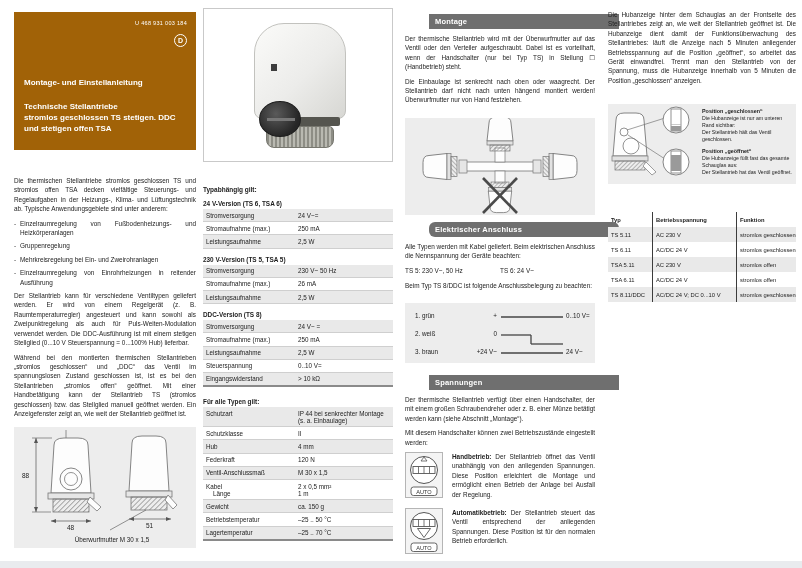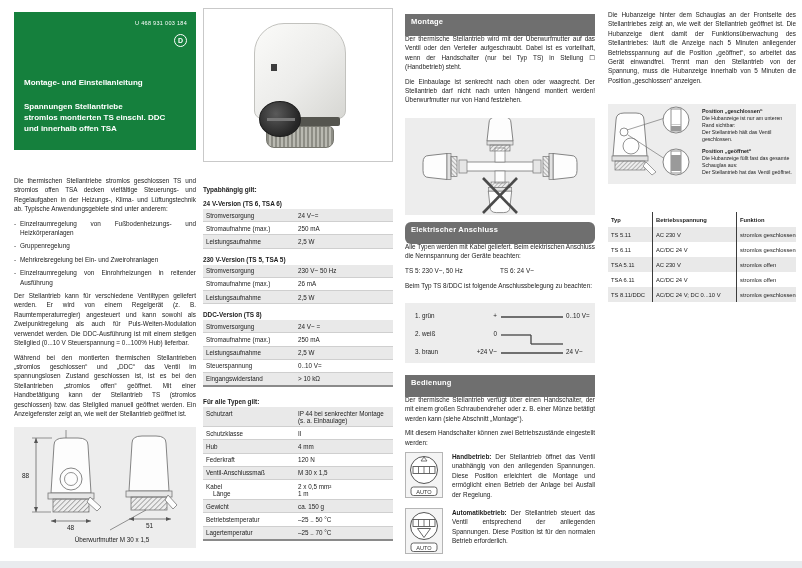--- a/index.html
+++ b/index.html
@@ -1,28 +1,28 @@
 <!DOCTYPE html>
 <html><head>
 <meta charset="utf-8">
 <style>
   * { margin:0; padding:0; box-sizing:border-box; }
   html,body { background:#fff; }
   body { font-family:"Liberation Sans", sans-serif; color:#1c1c1c; }
   .page { position:relative; width:802px; height:568px; background:#ffffff; overflow:hidden; }
 
   
-  .bar { background:#6f6f6f; color:#fff; font-weight:bold; font-size:7.5px; height:22px; line-height:15px; padding:0 6px; letter-spacing:.2px; }
+  .bar { background:#6f6f6f; color:#fff; font-weight:bold; font-size:7.5px; height:15px; line-height:15px; padding:0 6px; letter-spacing:.2px;margin-left:24px; }
   .body-text { font-size:6.4px; line-height:1.47; text-align:justify; }
   .body-text p { margin:0 0 5px 0; }
   .b { font-weight:bold; }
   .pre { white-space:pre-line; }
 
   
-  .hdr-block { position:absolute; left:14px; top:12px; width:182px; height:138px; background:#15803d; }
+  .hdr-block { position:absolute; left:14px; top:12px; width:182px; height:138px; background:#a16207; }
   .doc-num { position:absolute; top:8px; right:9px; font-size:5.5px; color:#fff; letter-spacing:.3px; }
   .d-mark { position:absolute; top:22px; right:9px; width:13px; height:13px; border:1px solid #fff; border-radius:50%; color:#fff; font-size:7px; font-weight:bold; text-align:center; line-height:11px; }
   .hdr-sub { position:absolute; top:66px; left:10px; right:8px; font-size:8px; font-weight:bold; color:#fff; }
   .hdr-title { position:absolute; top:90px; left:10px; right:6px; font-size:8px; font-weight:bold; color:#fff; line-height:1.35; }
 
   .anw-bar { position:absolute; left:14px; top:156px; width:182px; }
   .anw-body { position:absolute; left:14px; top:176px; width:182px; }
   .bullet-row { display:flex; margin:0 0 4px 0; }
   .bullet-row .bmark { width:6px; flex:none; }
   .bullet-row .btxt { flex:1; text-align:justify; }
@@ -98,23 +98,23 @@
 </head>
 <body>
 
 <div class="page">
 
   <div class="hdr-block">
     <div class="doc-num">U 468 931 003 184</div>
     <div class="d-mark">D</div>
     <div class="hdr-sub">Montage- und Einstellanleitung</div>
     <div class="hdr-title">
-      <div>Spannungen Stellantriebe</div>
-      <div>stromlos montierten TS einschl. DDC</div>
-      <div>und innerhalb offen TSA</div>
+      <div>Technische Stellantriebe</div>
+      <div>stromlos geschlossen TS stetigen. DDC</div>
+      <div>und stetigen offen TSA</div>
     </div>
   </div>
 
 
   <div class="anw-body body-text">
     <p>Die thermischen Stellantriebe stromlos geschlossen TS und stromlos offen TSA decken vielfältige Steuerungs- und Regelaufgaben in der Heizungs-, Klima- und Lüftungstechnik ab. Typische Anwendungsgebiete sind unter anderem:</p>
     <div class="bullet-row">
       <span class="bmark">-</span>
       <span class="btxt">Einzelraumregelung von Fußbodenheizungs- und Heizkörperanlagen</span>
     </div>
@@ -346,21 +346,21 @@
     <span class="wire-label wire-term wr1">+</span>
     <span class="wire-label wire-sig wr1">0..10 V=</span>
     <span class="wire-label wire-name wr2">2. weiß</span>
     <span class="wire-label wire-term wr2">0</span>
     <span class="wire-label wire-sig wr2"></span>
     <span class="wire-label wire-name wr3">3. braun</span>
     <span class="wire-label wire-term wr3">+24 V~</span>
     <span class="wire-label wire-sig wr3">24 V~</span>
   </div>
 
-  <div class="bar be-bar">Bedienung</div>
+  <div class="bar be-bar">Spannungen</div>
   <div class="be-body body-text">
     <p>Der thermische Stellantrieb verfügt über einen Handschalter, der mit einem großen Schraubendreher oder z. B. einer Münze betätigt werden kann (siehe Abschnitt „Montage“).</p>
     <p>Mit diesem Handschalter können zwei Betriebszustände eingestellt werden:</p>
 
     <div class="mode-row">
       <div class="dial">
         <svg width="36" height="44" viewBox="0 0 36 44">
           <circle cx="18" cy="17" r="13.5" fill="#fff" stroke="#555" stroke-width="1"></circle>
           <path d="M15 8 L21 8 L18 4 Z" fill="#fff" stroke="#555" stroke-width="0.8"></path>
           <rect x="7" y="13.5" width="22" height="7" fill="#fff" stroke="#555" stroke-width="0.9"></rect>

